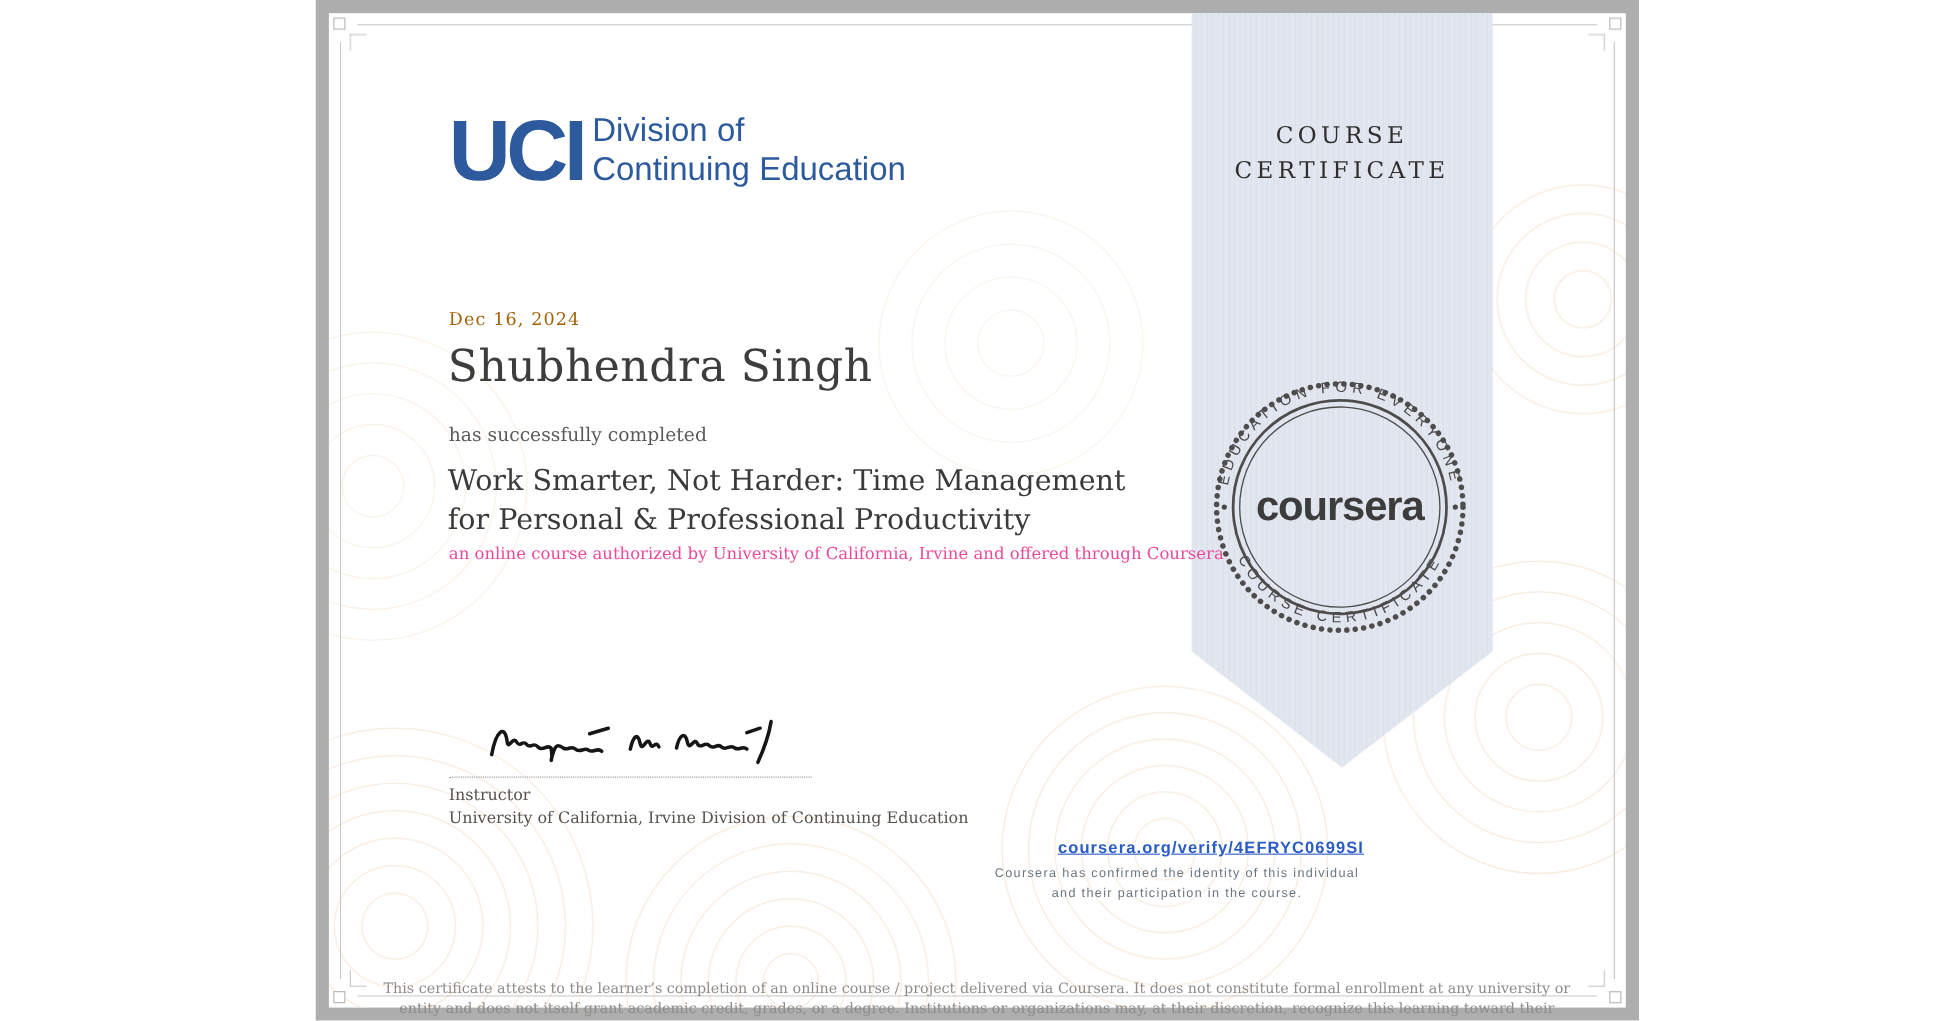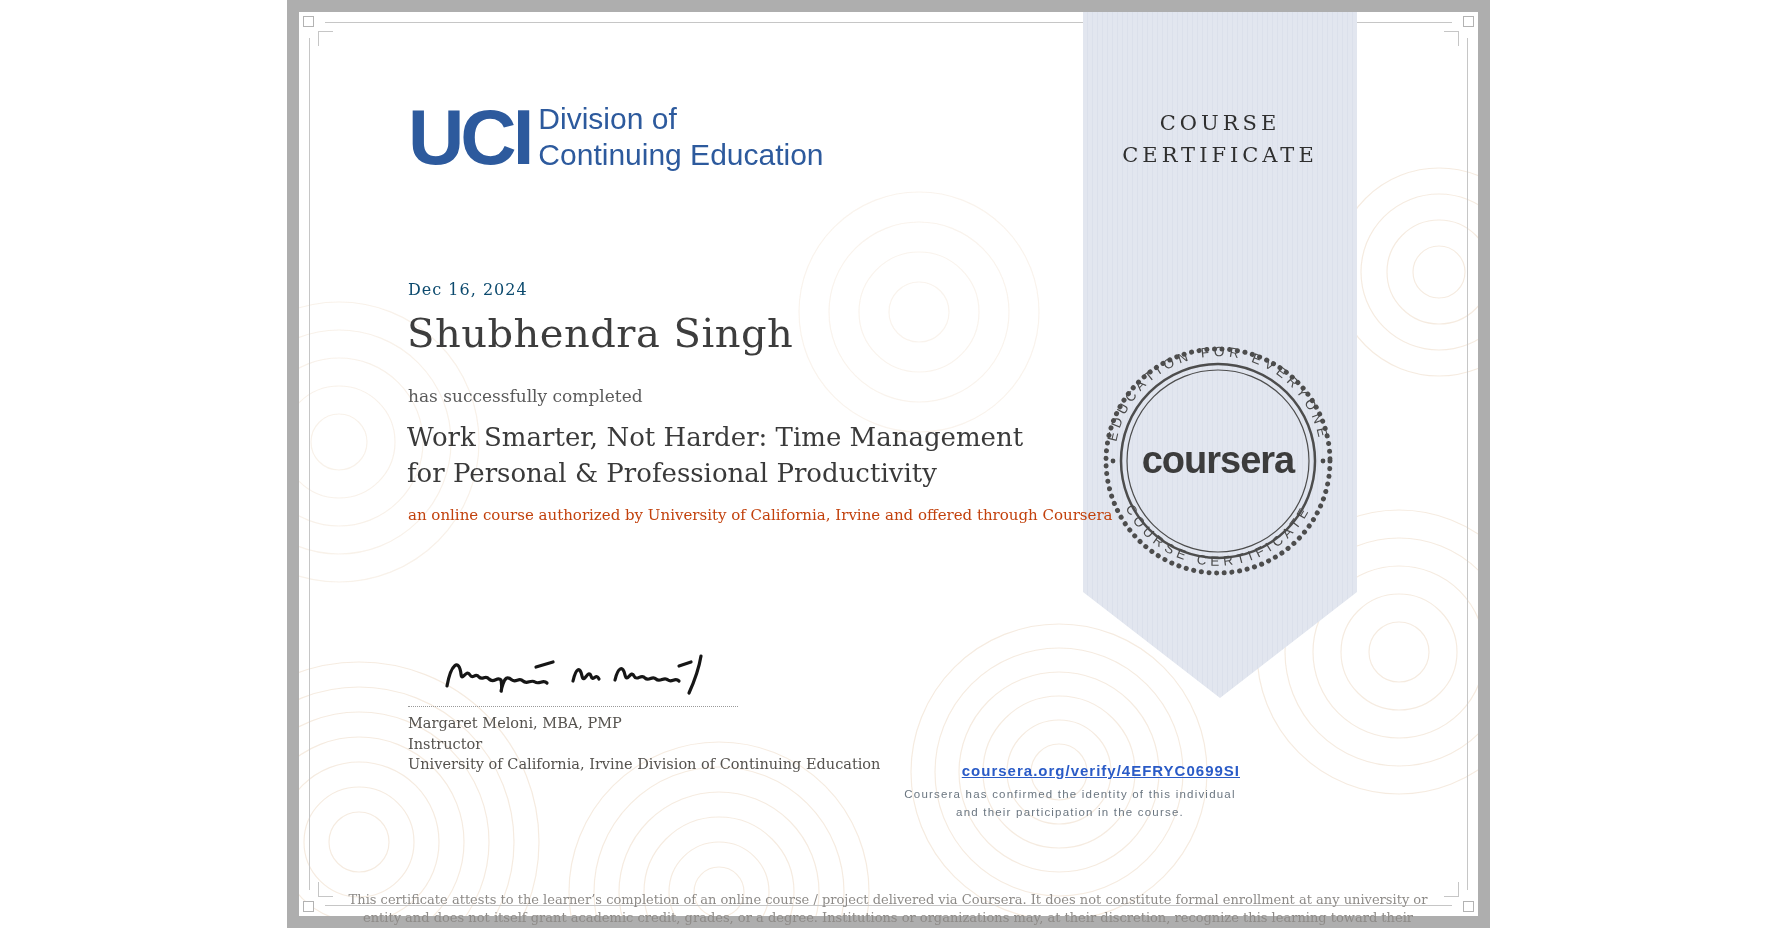--- a/index.html
+++ b/index.html
@@ -36,25 +36,25 @@
   .content{position:absolute;left:0;top:0;width:999px;height:904px;z-index:4;}
   .logo-row{position:absolute;left:109px;top:86px;display:flex;align-items:center;}
   .logo-acronym{
     font-family:"Liberation Sans",sans-serif;font-weight:bold;font-size:78px;
     letter-spacing:-4px;color:#2d5a9d;line-height:1;
   }
   .logo-division{
     margin-left:8px;font-size:30px;color:#2d5a9d;line-height:1.2;letter-spacing:0px;
   }
   .serif{font-family:"DejaVu Serif","Liberation Serif",serif;}
-  .date-line{position:absolute;left:109px;top:268px;font-size:16px;letter-spacing:1px;color:#0c4a6e;text-align:center;}
+  .date-line{position:absolute;left:109px;top:268px;font-size:16px;letter-spacing:1px;color:#a16207;text-align:center;}
   .recipient{position:absolute;left:108px;top:298px;font-size:40px;letter-spacing:0.5px;color:#3d3d3d;}
   .completed-line{position:absolute;left:109px;top:374px;font-size:17px;color:#5a5a5a;}
   .course-title{position:absolute;left:108px;top:408px;width:640px;font-size:26px;line-height:1.38;color:#3a3a3a;}
-  .auth-line{position:absolute;left:109px;top:494px;font-size:15px;color:#c2410c;}
+  .auth-line{position:absolute;left:109px;top:482px;font-size:15px;color:#ec4899;}
   .signature-svg{position:absolute;left:140px;top:624px;}
   .sig-rule{position:absolute;left:109px;top:694px;width:330px;border-top:1px dotted #9a9a9a;}
   .sig-block{position:absolute;left:109px;top:701px;font-size:14.5px;line-height:1.42;color:#55524e;}
 
   
   .ribbon{
     position:absolute;left:784px;top:0;width:274px;height:686px;z-index:3;
     background:repeating-linear-gradient(90deg,#e2e6ef 0px,#e2e6ef 4px,#dbe0eb 4px,#dbe0eb 5px);
     clip-path:polygon(0 0,274px 0,274px 580px,137px 686px,0 580px);
     filter:drop-shadow(2px 3px 3px rgba(0,0,0,0.30));
@@ -213,21 +213,20 @@
           <path d="M 8 50 C 12 28 20 22 22 38 C 23 47 27 32 31 39 C 34 44 36 36 40 41 C 44 45 46 38 50 43 C 55 48 58 40 62 44 C 64 56 60 60 64 48 C 66 42 68 40 73 44 C 77 47 80 41 84 45 C 88 49 92 43 96 46 C 100 49 104 43 108 47"></path>
           <path d="M 97 31 L 114 26"></path>
           <path d="M 134 45 C 137 32 141 30 143 40 C 145 49 149 32 152 40 C 154 47 157 36 160 43"></path>
           <path d="M 176 44 C 179 31 184 29 186 39 C 188 48 192 33 195 40 C 198 46 202 37 206 42 C 210 46 213 39 217 43 C 221 47 225 40 229 44 C 233 47 236 41 240 45"></path>
           <path d="M 240 30 L 252 26"></path>
           <path d="M 262 20 C 260 32 255 46 250 57"></path>
         </g>
       </svg>
       <div class="sig-rule"></div>
       <div class="sig-block serif">
-        <div>Margaret Meloni, MBA, PMP</div>
         <div>Instructor</div>
         <div>University of California, Irvine Division of Continuing Education</div>
       </div>
 
       <div class="verify">
         <a class="verify-link" href="#">coursera.org/verify/4EFRYC0699SI</a>
         <div class="verify-confirm">Coursera has confirmed the identity of this individual and their participation in the course.</div>
       </div>
 
       <div class="disclaimer">This certificate attests to the learner’s completion of an online course / project delivered via Coursera. It does not constitute formal enrollment at any university or entity and does not itself grant academic credit, grades, or a degree. Institutions or organizations may, at their discretion, recognize this learning toward their own programs or credentials.</div>

